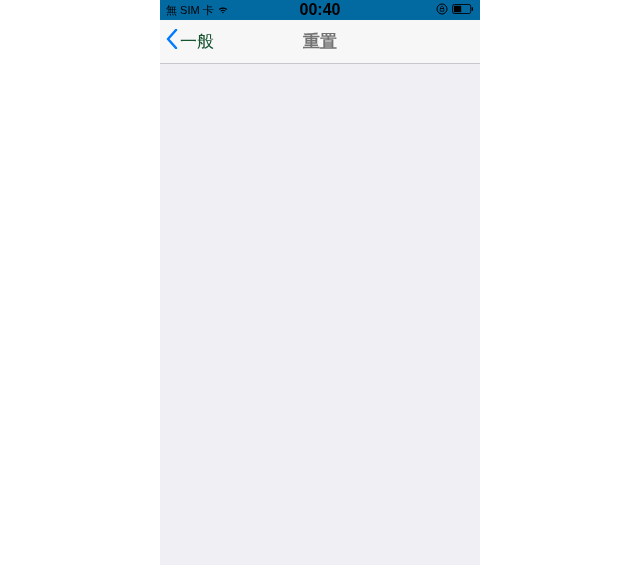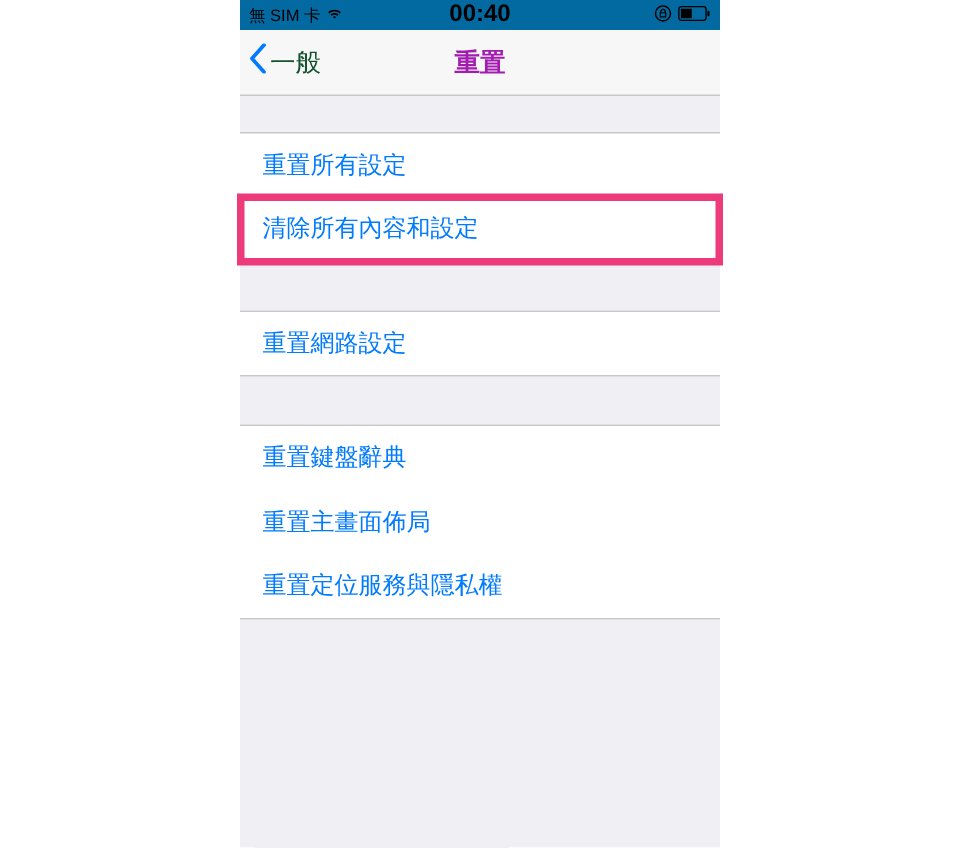--- a/index.html
+++ b/index.html
@@ -78,21 +78,21 @@
       width: 12px;
       height: 20px;
       margin-right: 2px;
     }
     .nav-title {
       position: absolute;
       left: 50%;
       transform: translateX(-50%);
       font-size: 17px;
       font-weight: 600;
-      color: #a21caf;
+      color: #737373;
     }
     .content {
       background: #efeff4;
     }
     .group-gap {
       height: 24px;
     }
     .group-gap-small {
       height: 32px;
     }
@@ -159,44 +159,14 @@
       <span>
         <svg class="chevron-left" viewBox="0 0 12 20">
             <path d="M10 1 L2 10 L10 19" fill="none" stroke="#007aff" stroke-width="2.5" stroke-linecap="round" stroke-linejoin="round"></path>
           </svg>
       </span>
       <span>一般</span>
     </div>
     <div class="nav-title">重置</div>
   </div>
 
-  <div class="content">
-
-    <div class="group-gap"></div>
-
-    <div class="list-item no-bottom">
-      <span>重置所有設定</span>
-    </div>
-    <div class="list-item highlighted">
-      <span>清除所有內容和設定</span>
-    </div>
-
-    <div class="group-gap-small"></div>
-
-    <div class="list-item">
-      <span>重置網路設定</span>
-    </div>
-
-    <div class="group-gap-small"></div>
-
-    <div class="list-item no-bottom">
-      <span>重置鍵盤辭典</span>
-    </div>
-    <div class="list-item no-bottom">
-      <span>重置主畫面佈局</span>
-    </div>
-    <div class="list-item">
-      <span>重置定位服務與隱私權</span>
-    </div>
-
-  </div>
 
 </div>
 
 </body></html>

